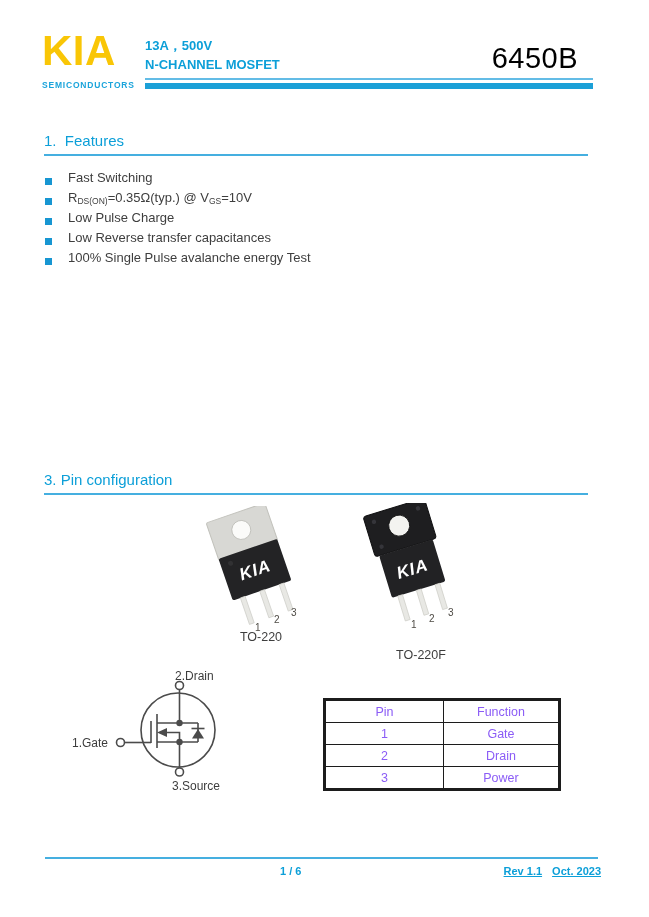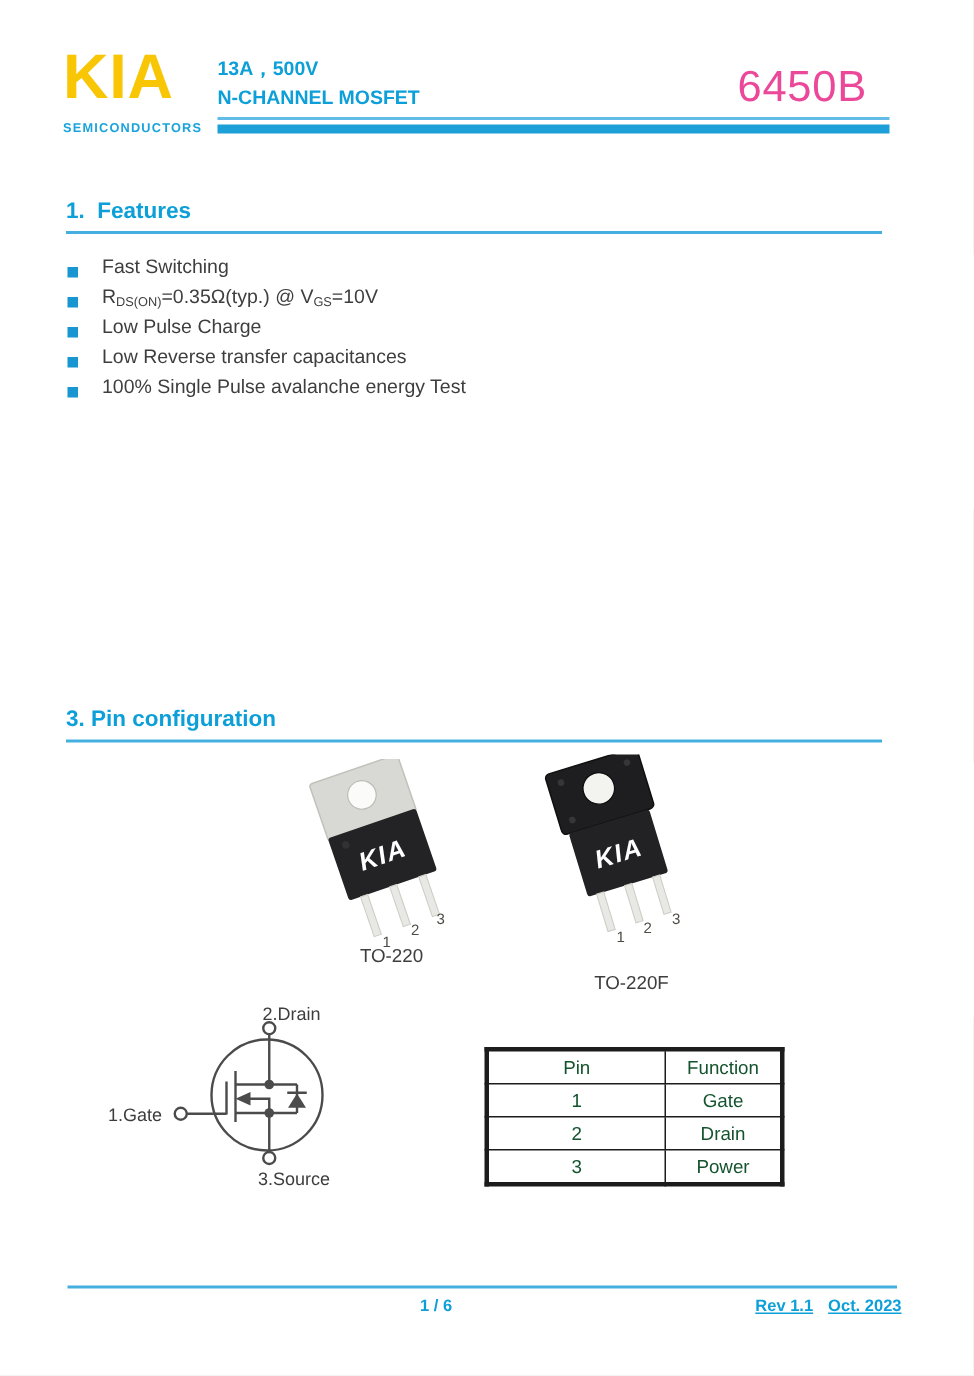--- a/index.html
+++ b/index.html
@@ -6,40 +6,40 @@
   #page{
     position:relative;width:649px;height:917px;background:#ffffff;
     font-family:"Liberation Sans","DejaVu Sans",sans-serif;color:#3e3e3e;
     overflow:hidden;margin:0 auto;
   }
   
   .logo{position:absolute;left:42px;top:30px;}
   .logo-text{font-size:42px;line-height:42px;font-weight:bold;color:#f9c606;letter-spacing:0.5px;}
   .logo-tagline{margin-top:8px;font-size:8.5px;font-weight:bold;color:#1ba4db;letter-spacing:0.8px;}
   .header-title{position:absolute;left:145px;top:36px;font-size:13px;font-weight:bold;color:#0c9fd8;line-height:19px;}
-  .part-number{position:absolute;right:71px;top:42px;font-size:29px;color:#ec4899;letter-spacing:0.5px;}
+  .part-number{position:absolute;right:71px;top:42px;font-size:29px;color:#000000;letter-spacing:0.5px;}
   .header-line-thin{position:absolute;left:145px;right:56px;top:78px;height:2px;background:#63bce6;}
   .header-line-thick{position:absolute;left:145px;right:56px;top:83px;height:6px;background:#1ca0d7;}
   
   .section{position:absolute;left:44px;right:61px;}
-  .sec-heading{font-size:15px;line-height:20px;font-weight:bold;color:#0c9fd8;white-space:pre;}
+  .sec-heading{font-size:15px;line-height:20px;font-weight:normal;color:#0c9fd8;white-space:pre;}
   .sec-underline{height:2px;background:#45afe0;margin-top:3px;}
   ul.bullet-list{list-style:none;margin:14px 0 0 0;padding:0;}
   ul.bullet-list li{display:flex;align-items:flex-end;line-height:15px;margin:0 0 5px 1px;font-size:13px;color:#3e3e3e;}
   .bullet{flex:0 0 auto;width:7px;height:7px;background:#1796d2;margin:3.5px 16px 0 0;}
   sub{font-size:8.5px;line-height:0;position:relative;top:1.5px;vertical-align:baseline;}
   
   .pkg-svg{position:absolute;}
   .pkg-caption{position:absolute;width:150px;text-align:center;font-size:12.5px;color:#3e3e3e;}
   .lead-num{font-size:10px;fill:#4e4b45;}
   .pkg-brand{font-size:17px;font-weight:bold;font-style:italic;fill:#ffffff;letter-spacing:1px;}
   .sym-label{font-size:12px;fill:#3d3d3d;}
   
-  table.pin-table{position:absolute;left:323px;top:698px;width:200px;border-collapse:collapse;table-layout:fixed;
-    border:3px solid #1c1c1c;font-size:12.5px;color:#14532d;}
+  table.pin-table{position:absolute;left:323px;top:698px;width:238px;border-collapse:collapse;table-layout:fixed;
+    border:3px solid #1c1c1c;font-size:12.5px;color:#8b5cf6;}
   table.pin-table th,table.pin-table td{border:1.6px solid #1c1c1c;text-align:center;font-weight:normal;height:21px;padding:0;}
   
   .footer-line{position:absolute;left:45px;right:51px;top:857px;height:2px;background:#45afe0;}
   .footer-page{position:absolute;left:280px;top:865px;font-size:11px;font-weight:bold;color:#0c9fd8;}
   .footer-rev{position:absolute;right:48px;top:865px;font-size:11px;font-weight:bold;color:#0c9fd8;}
   .footer-rev span{margin-left:10px;text-decoration:underline;}
   .footer-rev span:first-child{margin-left:0;}
 </style>
 </head>
 <body>

